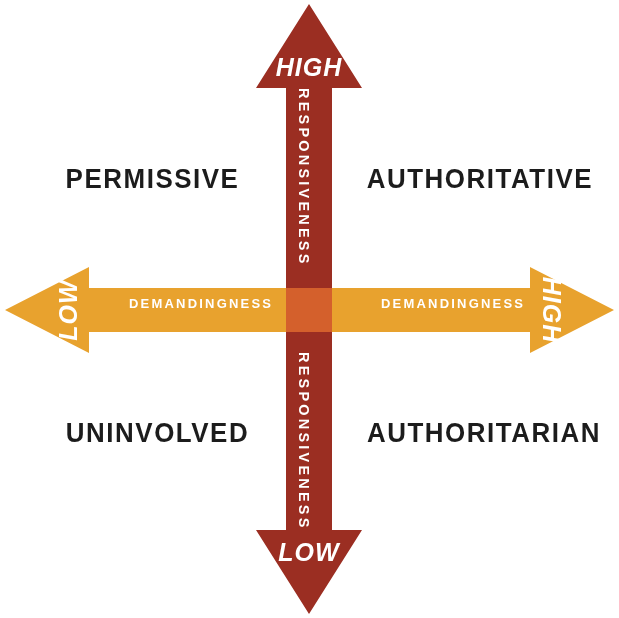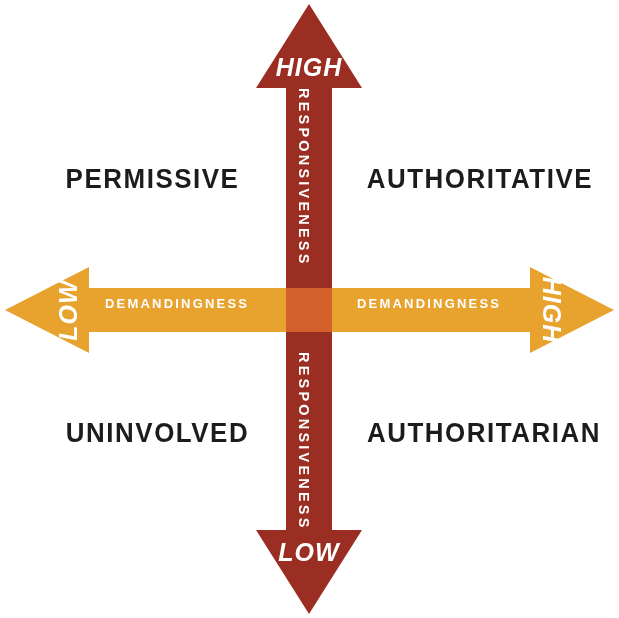--- a/index.html
+++ b/index.html
@@ -52,20 +52,21 @@
     top: 352px;
     transform: rotate(90deg);
   }
 
   
   .demand {
     font-size: 13px;
     letter-spacing: 2.2px;
     top: 303px;
     transform: translateY(-50%);
+    margin-left: 24px;
   }
   #demand-left  { left: 105px; }
   #demand-right { left: 357px; }
 
   
   .tip {
     position: absolute;
     color: #ffffff;
     font-family: "Liberation Sans", sans-serif;
     font-weight: bold;

